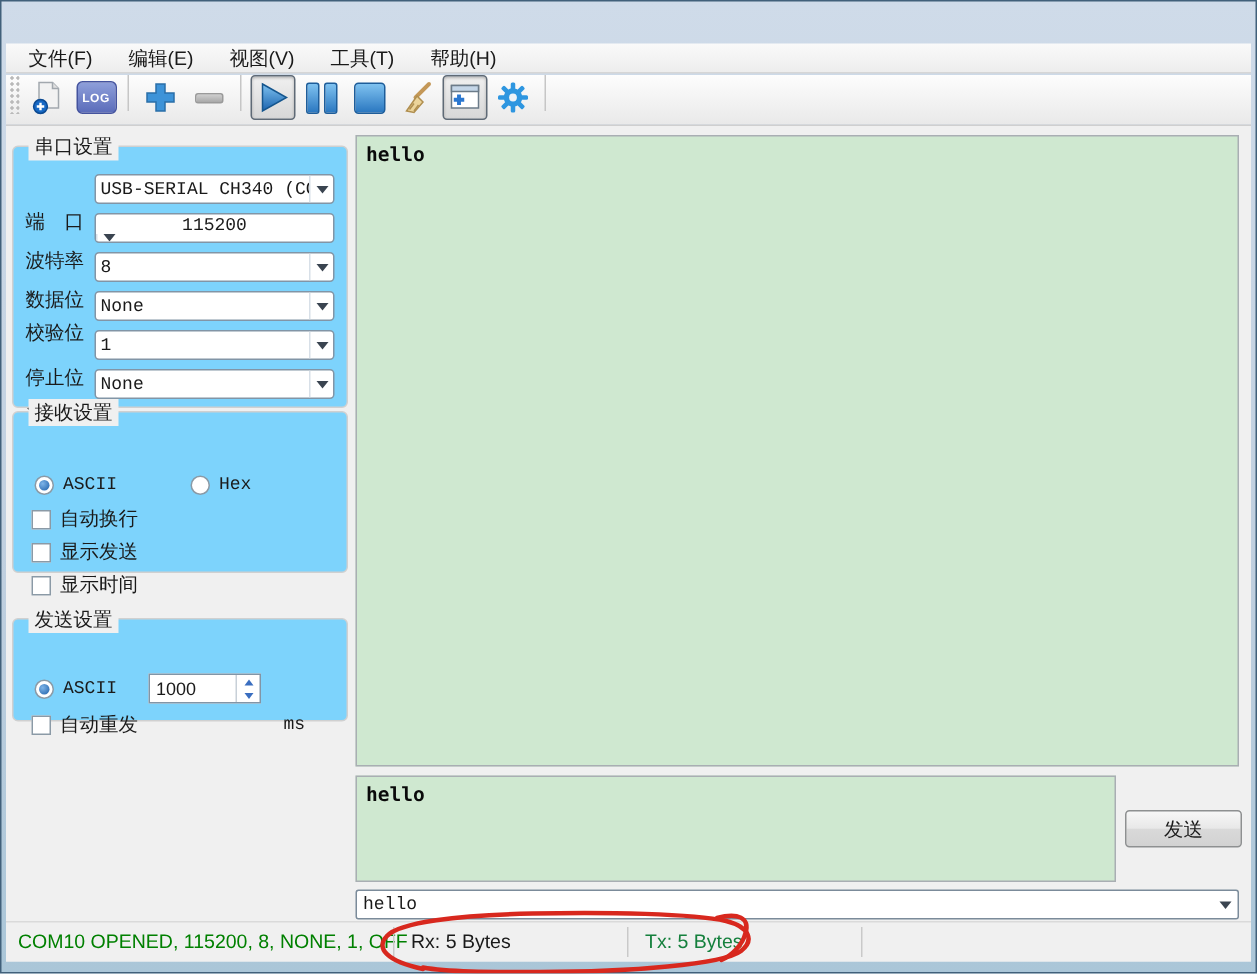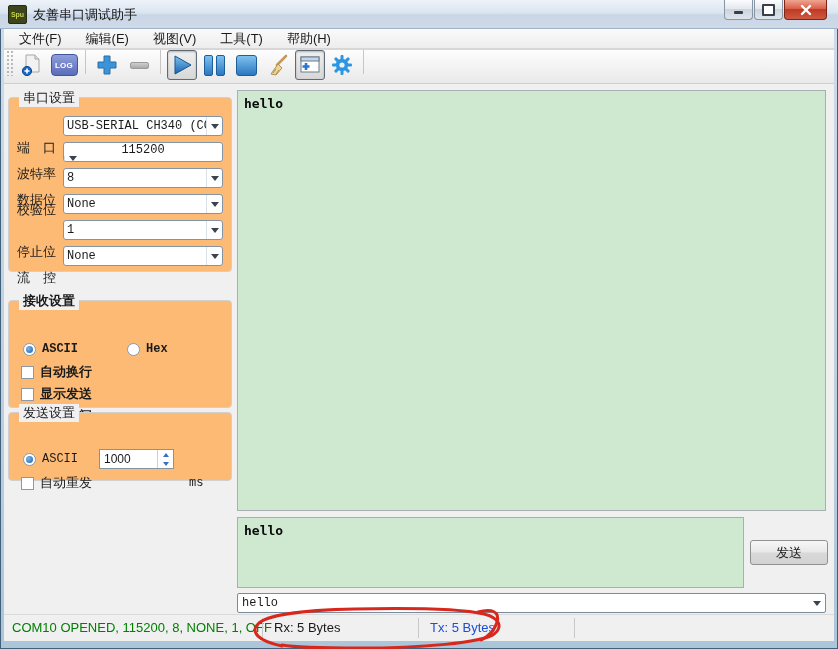--- a/index.html
+++ b/index.html
@@ -48,21 +48,21 @@
        background:linear-gradient(180deg,#8e9fda,#5b6cba);color:#fff;font-weight:bold;
        font-size:8px;display:flex;align-items:center;justify-content:center;letter-spacing:.3px;}
   .bar-blue{background:linear-gradient(180deg,#7fc2f0,#2a77c0);border:1px solid #1d5d9a;border-radius:2px;}
   .pause-wrap{display:flex;gap:3px;}
   .pause-bar{width:7px;height:19px;}
   .stop-sq{width:19px;height:19px;border-radius:3px;}
   .minus-bar{width:17px;height:5px;border-radius:2px;background:linear-gradient(180deg,#cfcfcf,#a9a9a9);
        border:1px solid #9a9a9a;}
   
   .client{position:absolute;top:84px;left:4px;right:4px;bottom:8px;background:#f0f0f0;}
-  .groupbox{position:absolute;border:1px solid #d0d0d0;border-radius:4px;background:#fdba74;}
+  .groupbox{position:absolute;border:1px solid #d0d0d0;border-radius:4px;background:#7dd3fc;}
   .group-label{position:absolute;top:-9px;left:10px;background:#f0f0f0;padding:0 4px;}
   .srow{position:absolute;left:8px;height:20px;display:flex;align-items:center;margin-top:22px;}
   .srow .lbl{width:46px;}
   .dd{position:absolute;left:54px;width:160px;height:20px;background:#fff;
        border:1px solid #8295a6;border-radius:3px;box-sizing:border-box;display:flex;
        align-items:center;overflow:hidden;}
   .dd .val{flex:1;padding:0 3px;font-family:"Liberation Mono",monospace;font-size:12px;
        white-space:nowrap;overflow:hidden;}
   .dd .btn{width:15px;align-self:stretch;display:flex;align-items:center;justify-content:center;
        border-left:1px solid #d8e0e8;}
@@ -95,46 +95,29 @@
   .combo{position:absolute;left:233px;top:509px;width:589px;height:20px;background:#fff;
        border:1px solid #7b8b9a;border-radius:2px;box-sizing:border-box;display:flex;align-items:center;}
   .combo .val{flex:1;padding:0 4px;font-family:"Liberation Mono",monospace;font-size:12px;}
   .combo .btn{width:16px;display:flex;align-items:center;justify-content:center;}
   
   .statusbar{position:absolute;left:0;right:0;bottom:0;height:26px;background:#f0f0f0;
        border-top:1px solid #dadada;}
   .statusbar .seg{position:absolute;top:5px;white-space:nowrap;}
   .st-conn{left:8px;color:#008000;}
   .st-rx{left:270px;color:#1a1a1a;}
-  .st-tx{left:426px;color:#1d4ed8;}
+  .st-tx{left:426px;color:#15803d;}
   .st-div{position:absolute;top:3px;width:1px;height:20px;background:#c9c9c9;}
   .annotation{position:absolute;inset:0;pointer-events:none;z-index:50;}
 </style>
 </head>
 <body>
 
 <div class="win">
 
-  <div class="titlebar">
-    <div class="app-icon">Spu</div>
-    <div class="title-text">友善串口调试助手</div>
-    <div class="winbtns">
-      <div class="wbtn min">
-        <span class="glyph-min"></span>
-      </div>
-      <div class="wbtn max">
-        <span class="glyph-max"></span>
-      </div>
-      <div class="wbtn close">
-        <svg width="12" height="12" viewBox="0 0 12 12">
-          <path d="M2 2 L10 10 M10 2 L2 10" stroke="#fff" stroke-width="2.4" stroke-linecap="round"></path>
-        </svg>
-      </div>
-    </div>
-  </div>
 
   <div class="menubar">
     <span class="menu-item">文件(F)</span>
     <span class="menu-item">编辑(E)</span>
     <span class="menu-item">视图(V)</span>
     <span class="menu-item">工具(T)</span>
     <span class="menu-item">帮助(H)</span>
   </div>
 
   <div class="toolbar">
@@ -250,21 +233,21 @@
       <div class="srow" style="top:70px;">
         <span class="lbl">数据位</span>
       </div>
       <div class="dd" style="top:70px;">
         <span class="val">8</span>
         <span class="btn">
             <span class="tri-dn"></span>
           </span>
       </div>
 
-      <div class="srow" style="top:80px;">
+      <div class="srow" style="top:92px;">
         <span class="lbl">校验位</span>
       </div>
       <div class="dd" style="top:96px;">
         <span class="val">None</span>
         <span class="btn">
             <span class="tri-dn"></span>
           </span>
       </div>
 
       <div class="srow" style="top:122px;">
@@ -281,21 +264,21 @@
         <span class="lbl">流　控</span>
       </div>
       <div class="dd" style="top:148px;">
         <span class="val">None</span>
         <span class="btn">
             <span class="tri-dn"></span>
           </span>
       </div>
     </div>
 
-    <div class="groupbox" style="left:4px;top:216px;width:222px;height:106px;font-weight:bold;">
+    <div class="groupbox" style="left:4px;top:190px;width:222px;height:106px;">
       <span class="group-label">接收设置</span>
 
       <div class="srow" style="top:16px;left:14px;">
         <span class="radio checked"></span>
         <span class="opt-label mono">ASCII</span>
       </div>
       <div class="srow" style="top:16px;left:118px;">
         <span class="radio"></span>
         <span class="opt-label mono">Hex</span>
       </div>

